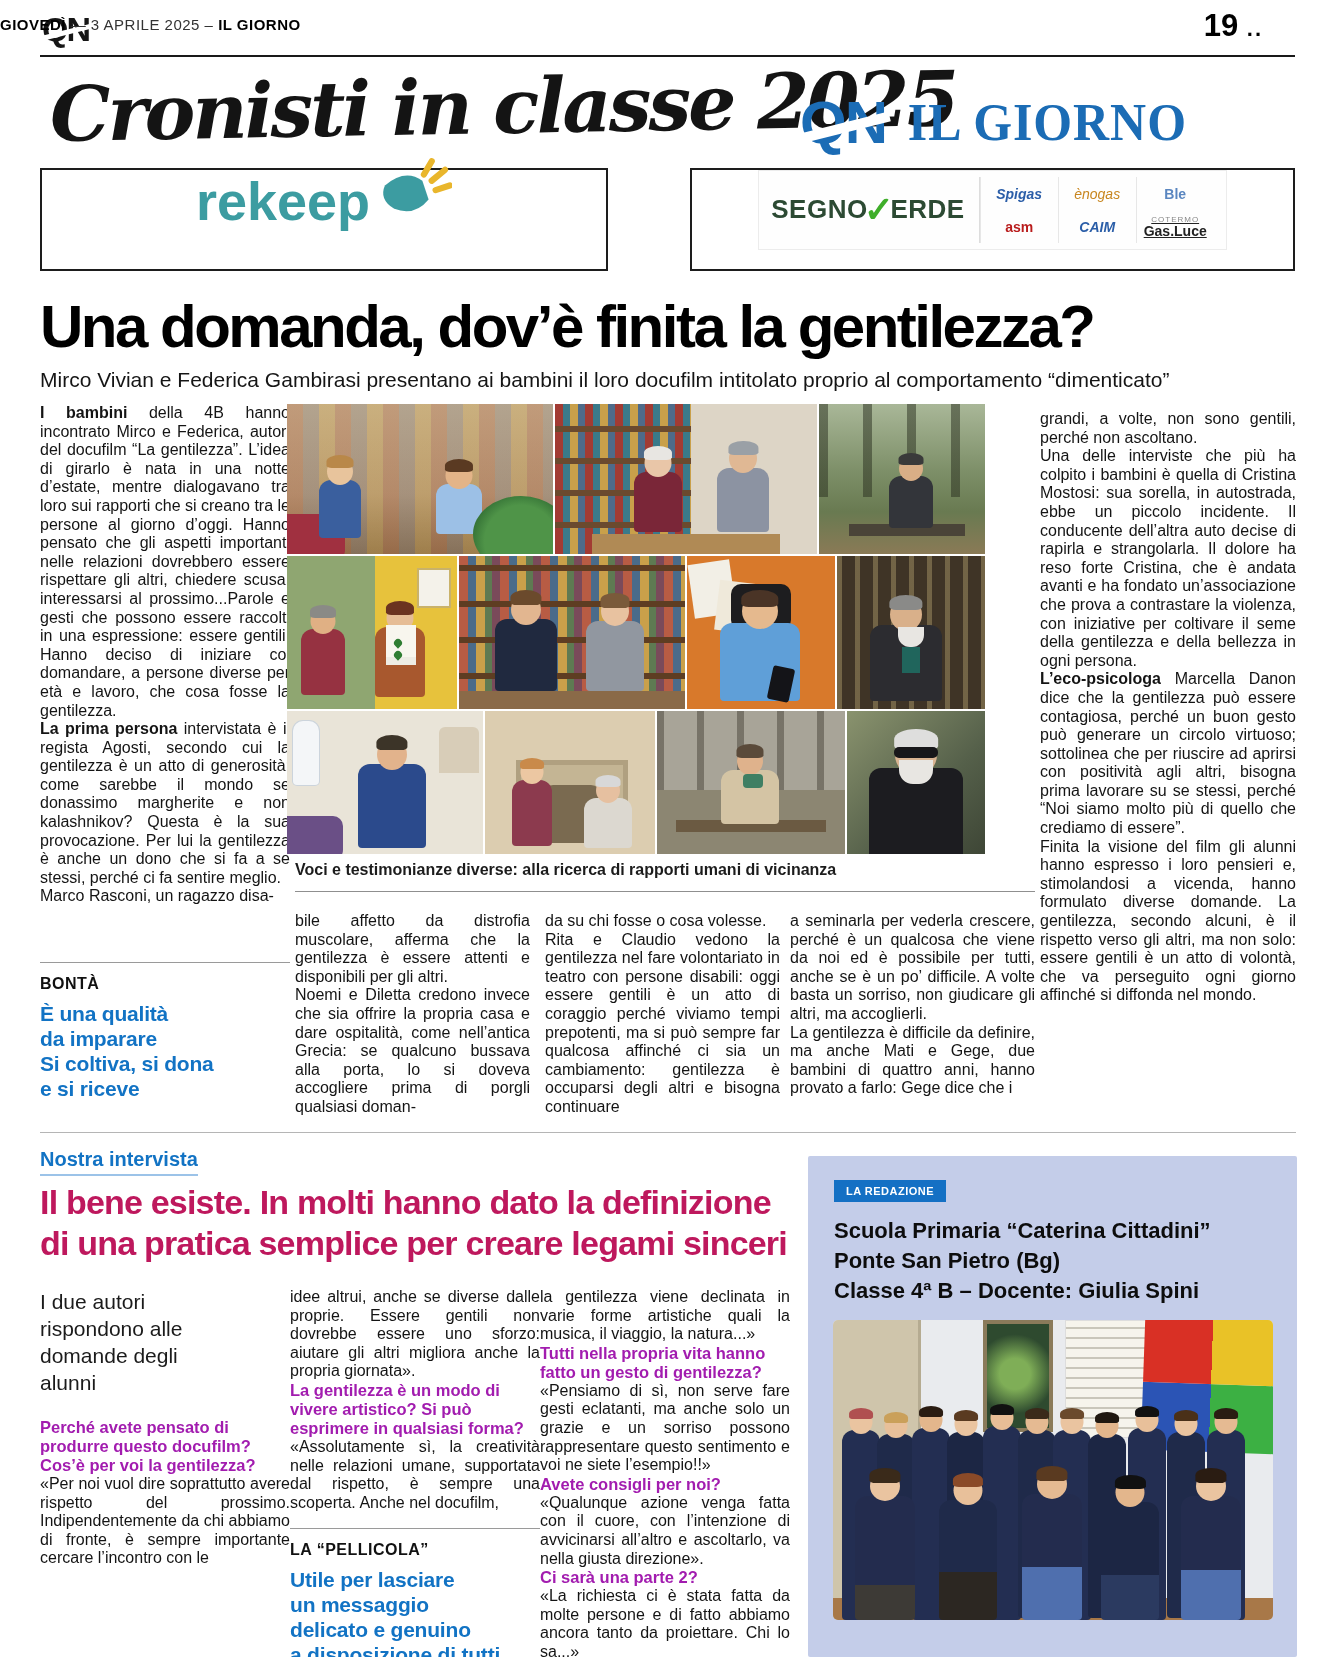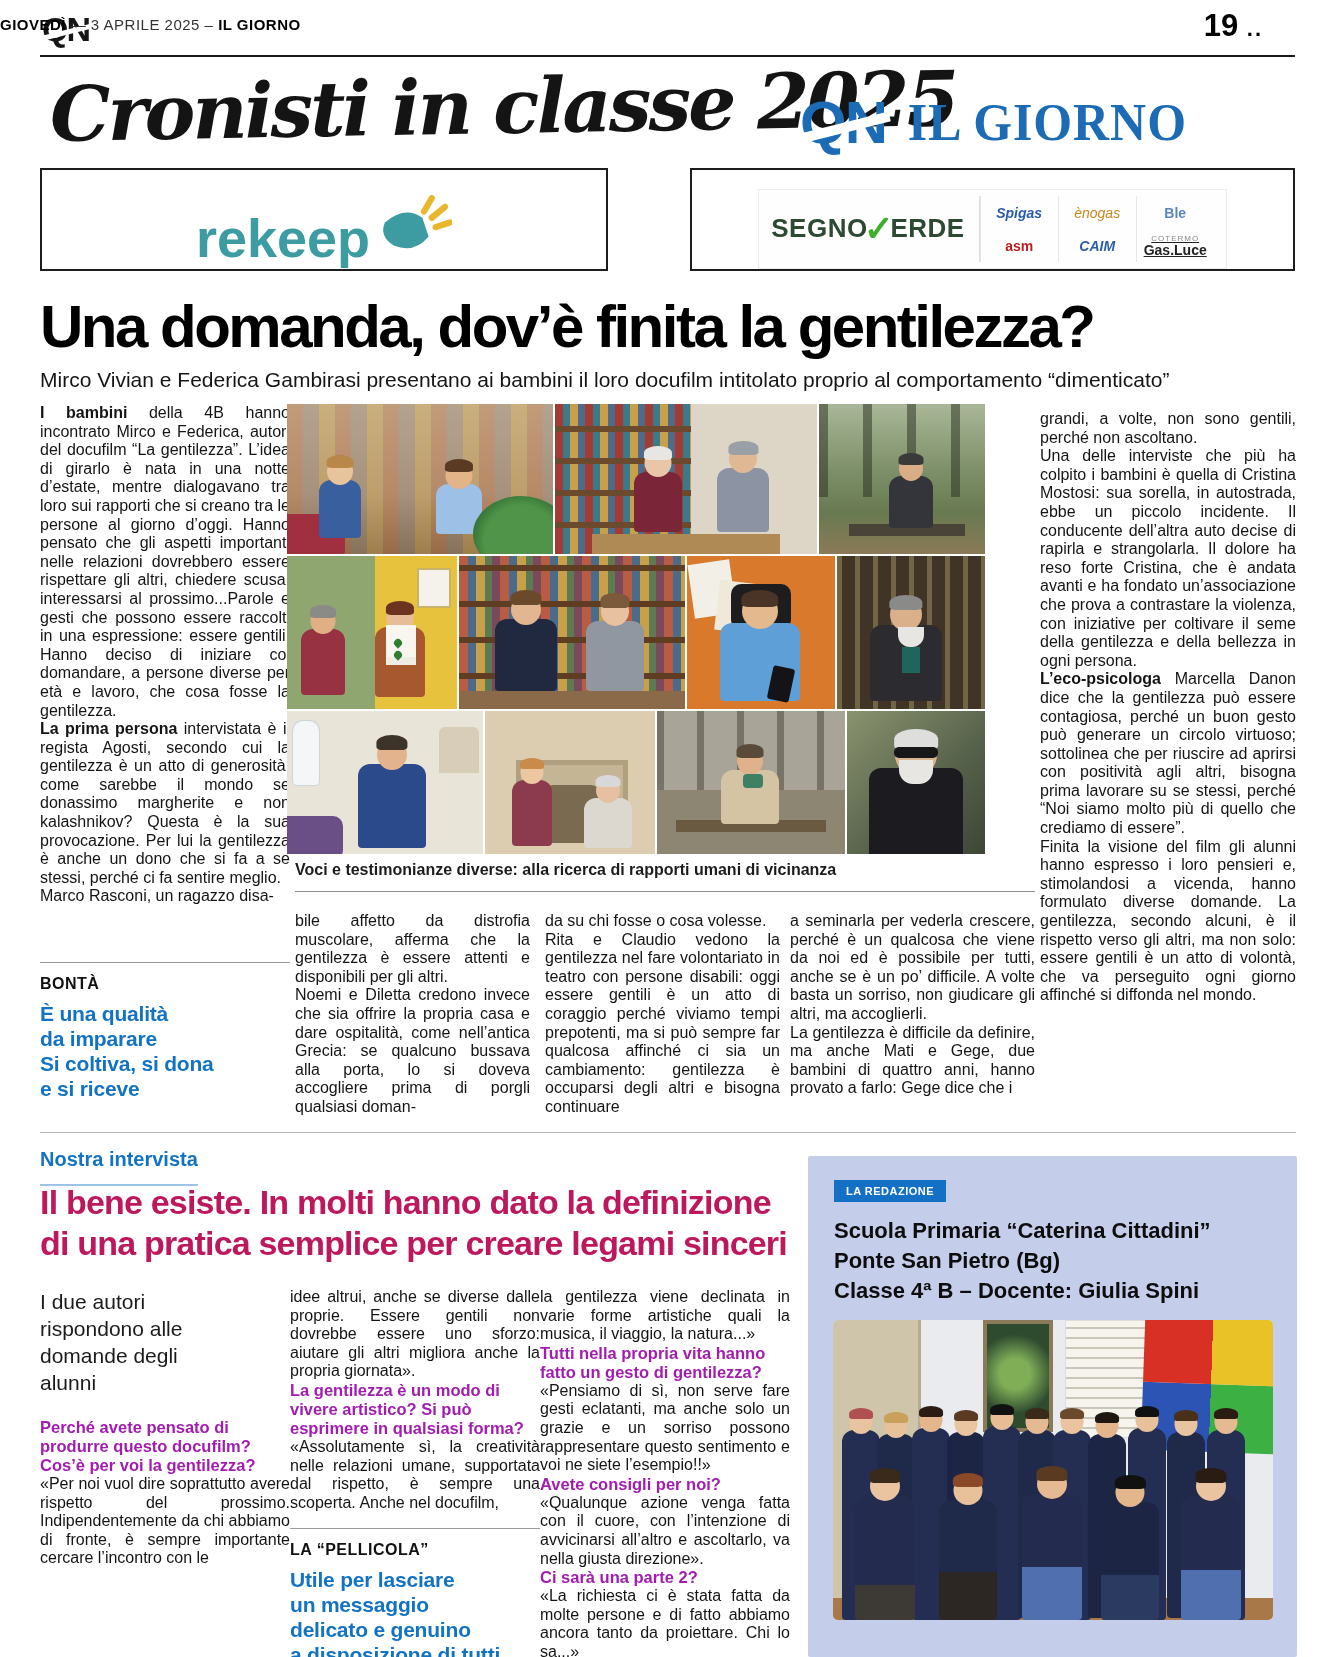--- a/index.html
+++ b/index.html
@@ -16,21 +16,21 @@
   .pageno .dots { font-size:22px; letter-spacing:2px; }
   .hdr-rule { position:absolute; left:40px; right:40px; top:55px; height:2px; background:#191919; }
 
   
   .masthead-title { position:absolute; left:50px; top:62px; font-family:"DejaVu Serif", serif; font-style:italic; font-weight:bold; font-size:76px; letter-spacing:-3px; color:#141414; transform:rotate(-1deg); white-space:nowrap; }
   .brand { position:absolute; left:800px; top:88px; display:flex; align-items:center; gap:16px; }
   .brand .qnmark { font-size:60px; color:#1b6cb5; }
   .brand .ilgiorno { font-family:"Liberation Serif", serif; font-weight:700; font-size:52px; color:#1b6cb5; letter-spacing:1px; transform:scaleX(.96); white-space:nowrap; }
 
   
-  .spbox { position:absolute; top:168px; height:103px; border:2px solid #1d1d1d; background:#fff; display:flex; align-items:flex-end; justify-content:center; }
+  .spbox { position:absolute; top:168px; height:103px; border:2px solid #1d1d1d; background:#fff; display:flex; align-items:flex-start; justify-content:center; }
   .spbox.left { left:40px; width:568px; }
   .spbox.right { left:690px; width:605px; }
   .rekeep { display:flex; align-items:center; }
   .rekeep .txt { font-size:54px; font-weight:600; color:#3c9ca1; letter-spacing:0; }
   .rekeep svg { margin-left:4px; margin-top:-14px; }
   .segnopanel { display:flex; align-items:center; gap:14px; padding:6px 12px; background:#fefefe; border:1px solid #ececec; }
   .segnoverde { font-size:26px; font-weight:800; color:#2c4a33; letter-spacing:.5px; white-space:nowrap; }
   .segnoverde .chk { color:#3fae2a; font-size:36px; font-weight:900; margin:0 -4px; vertical-align:-4px; }
   .partners { display:grid; grid-template-columns:repeat(3,1fr); border-left:1px solid #ddd; }
   .partners .pl { min-width:78px; height:33px; display:flex; flex-direction:column; align-items:center; justify-content:center; font-size:14px; line-height:1; border-left:1px solid #e7e7e7; padding:0 7px; white-space:nowrap; }
@@ -84,21 +84,21 @@
   .t7 { left:550px; top:152px; width:148px; height:153px; background:
         repeating-linear-gradient(90deg, rgba(210,190,130,.35) 0 5px, rgba(0,0,0,0) 5px 18px),
         #3f3426; }
   .t8 { left:0; top:307px; width:196px; height:143px; background:#e9e4d8; }
   .t9 { left:198px; top:307px; width:170px; height:143px; background:#dccdb0; }
   .t10 { left:370px; top:307px; width:188px; height:143px; background:linear-gradient(180deg,#a8a498 0 55%,#8c8672 55% 100%); }
   .t11 { left:560px; top:307px; width:138px; height:143px; background:linear-gradient(135deg,#8a936e,#55604a 60%,#3e4636); }
 
   
   .secrule { position:absolute; left:40px; top:1132px; width:1256px; height:1px; background:#b5b5b5; }
-  .kicker2 { position:absolute; left:40px; top:1148px; font-size:20px; font-weight:700; color:#1273c4; border-bottom:2px solid #9cc3e8; padding-bottom:13px; }
+  .kicker2 { position:absolute; left:40px; top:1148px; font-size:20px; font-weight:700; color:#1273c4; border-bottom:2px solid #9cc3e8; padding-bottom:3px; }
   .headline2 { position:absolute; left:40px; top:1182px; width:800px; font-size:34px; line-height:41px; font-weight:800; letter-spacing:-.8px; color:#be185d; }
   .intro2 { position:absolute; left:40px; top:1288px; width:150px; font-size:21px; line-height:27px; color:#1b1b1b; }
   .qacol1 { left:40px; top:1418px; width:250px; height:240px; overflow:hidden; }
   .qacol2 { left:290px; top:1288px; width:250px; }
   .qacol3 { left:540px; top:1288px; width:250px; height:370px; overflow:hidden; }
   .qhead { font-size:16.5px; line-height:19px; font-weight:800; color:#a21caf; text-align:left; }
 
   
   .redbox { position:absolute; left:808px; top:1156px; width:489px; height:501px; background:#c4cde9; border-radius:2px; }
   .redbadge { display:inline-block; margin:24px 0 0 26px; background:#1470c4; color:#fff; font-size:11px; font-weight:800; letter-spacing:.5px; padding:5px 12px; }

